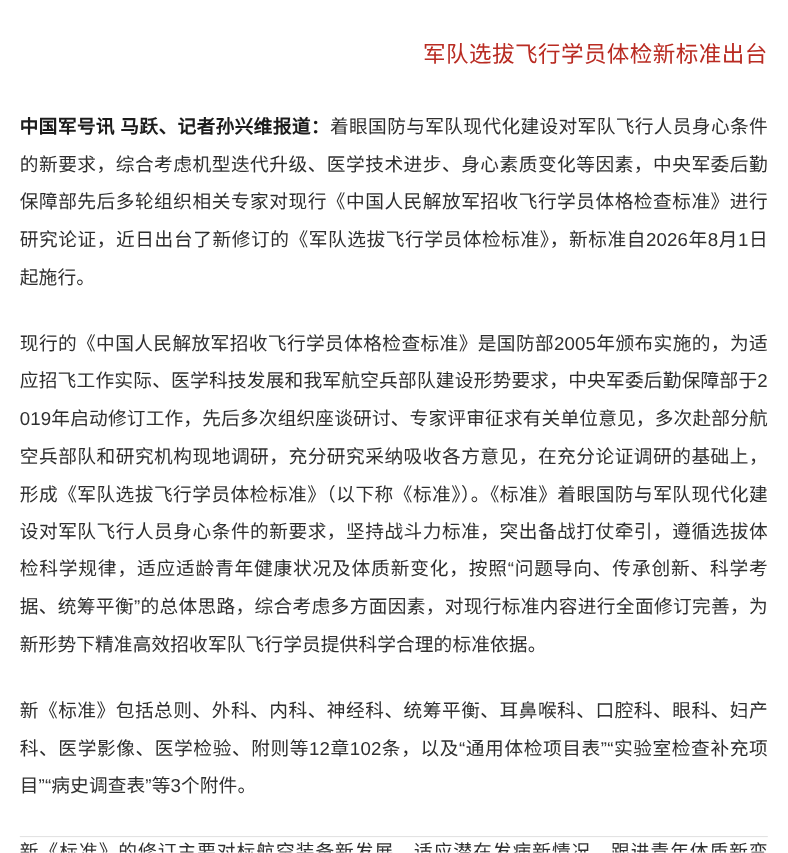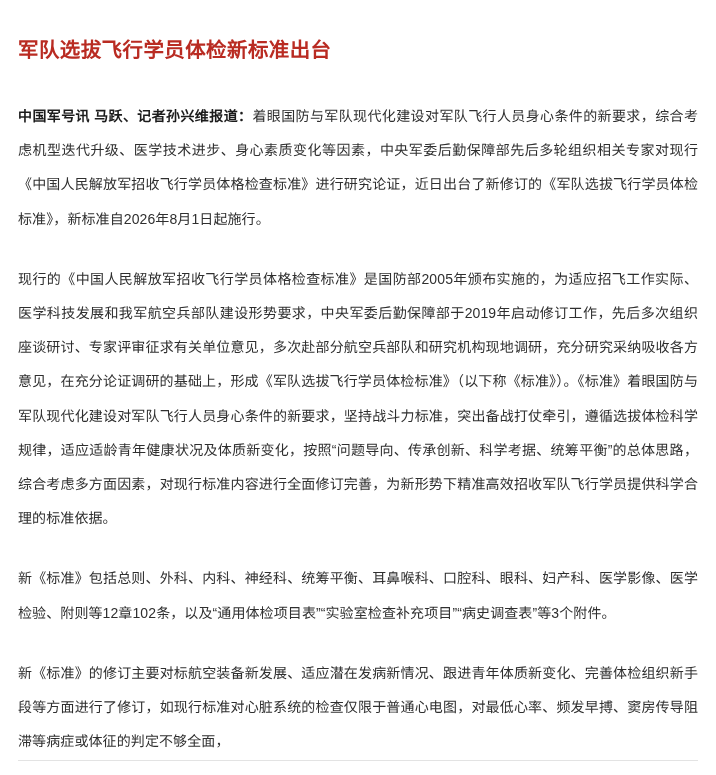--- a/index.html
+++ b/index.html
@@ -20,35 +20,35 @@
     box-sizing: border-box;
     width: 716px;
     padding: 0 18px;
     position: relative;
   }
 
   .article-title {
     margin: 0;
     padding-top: 36px;
     padding-bottom: 0;
-    text-align: left;
+    text-align: right;
     font-size: 20.5px;
     line-height: 28px;
-    font-weight: bold;
+    font-weight: normal;
     color: #b92b22;
     letter-spacing: 0.4px;
   }
 
   .body-copy {
     margin-top: 35px;
   }
 
   p.para {
     margin: 0 0 26px 0;
-    font-size: 14px;
+    font-size: 17px;
     line-height: 34.2px;
     color: #2f2f2f;
     text-align: justify;
     text-justify: inter-ideograph;
     letter-spacing: 0.1px;
     word-break: break-all;
   }
 
   p.para:last-of-type {
     margin-bottom: 0;

